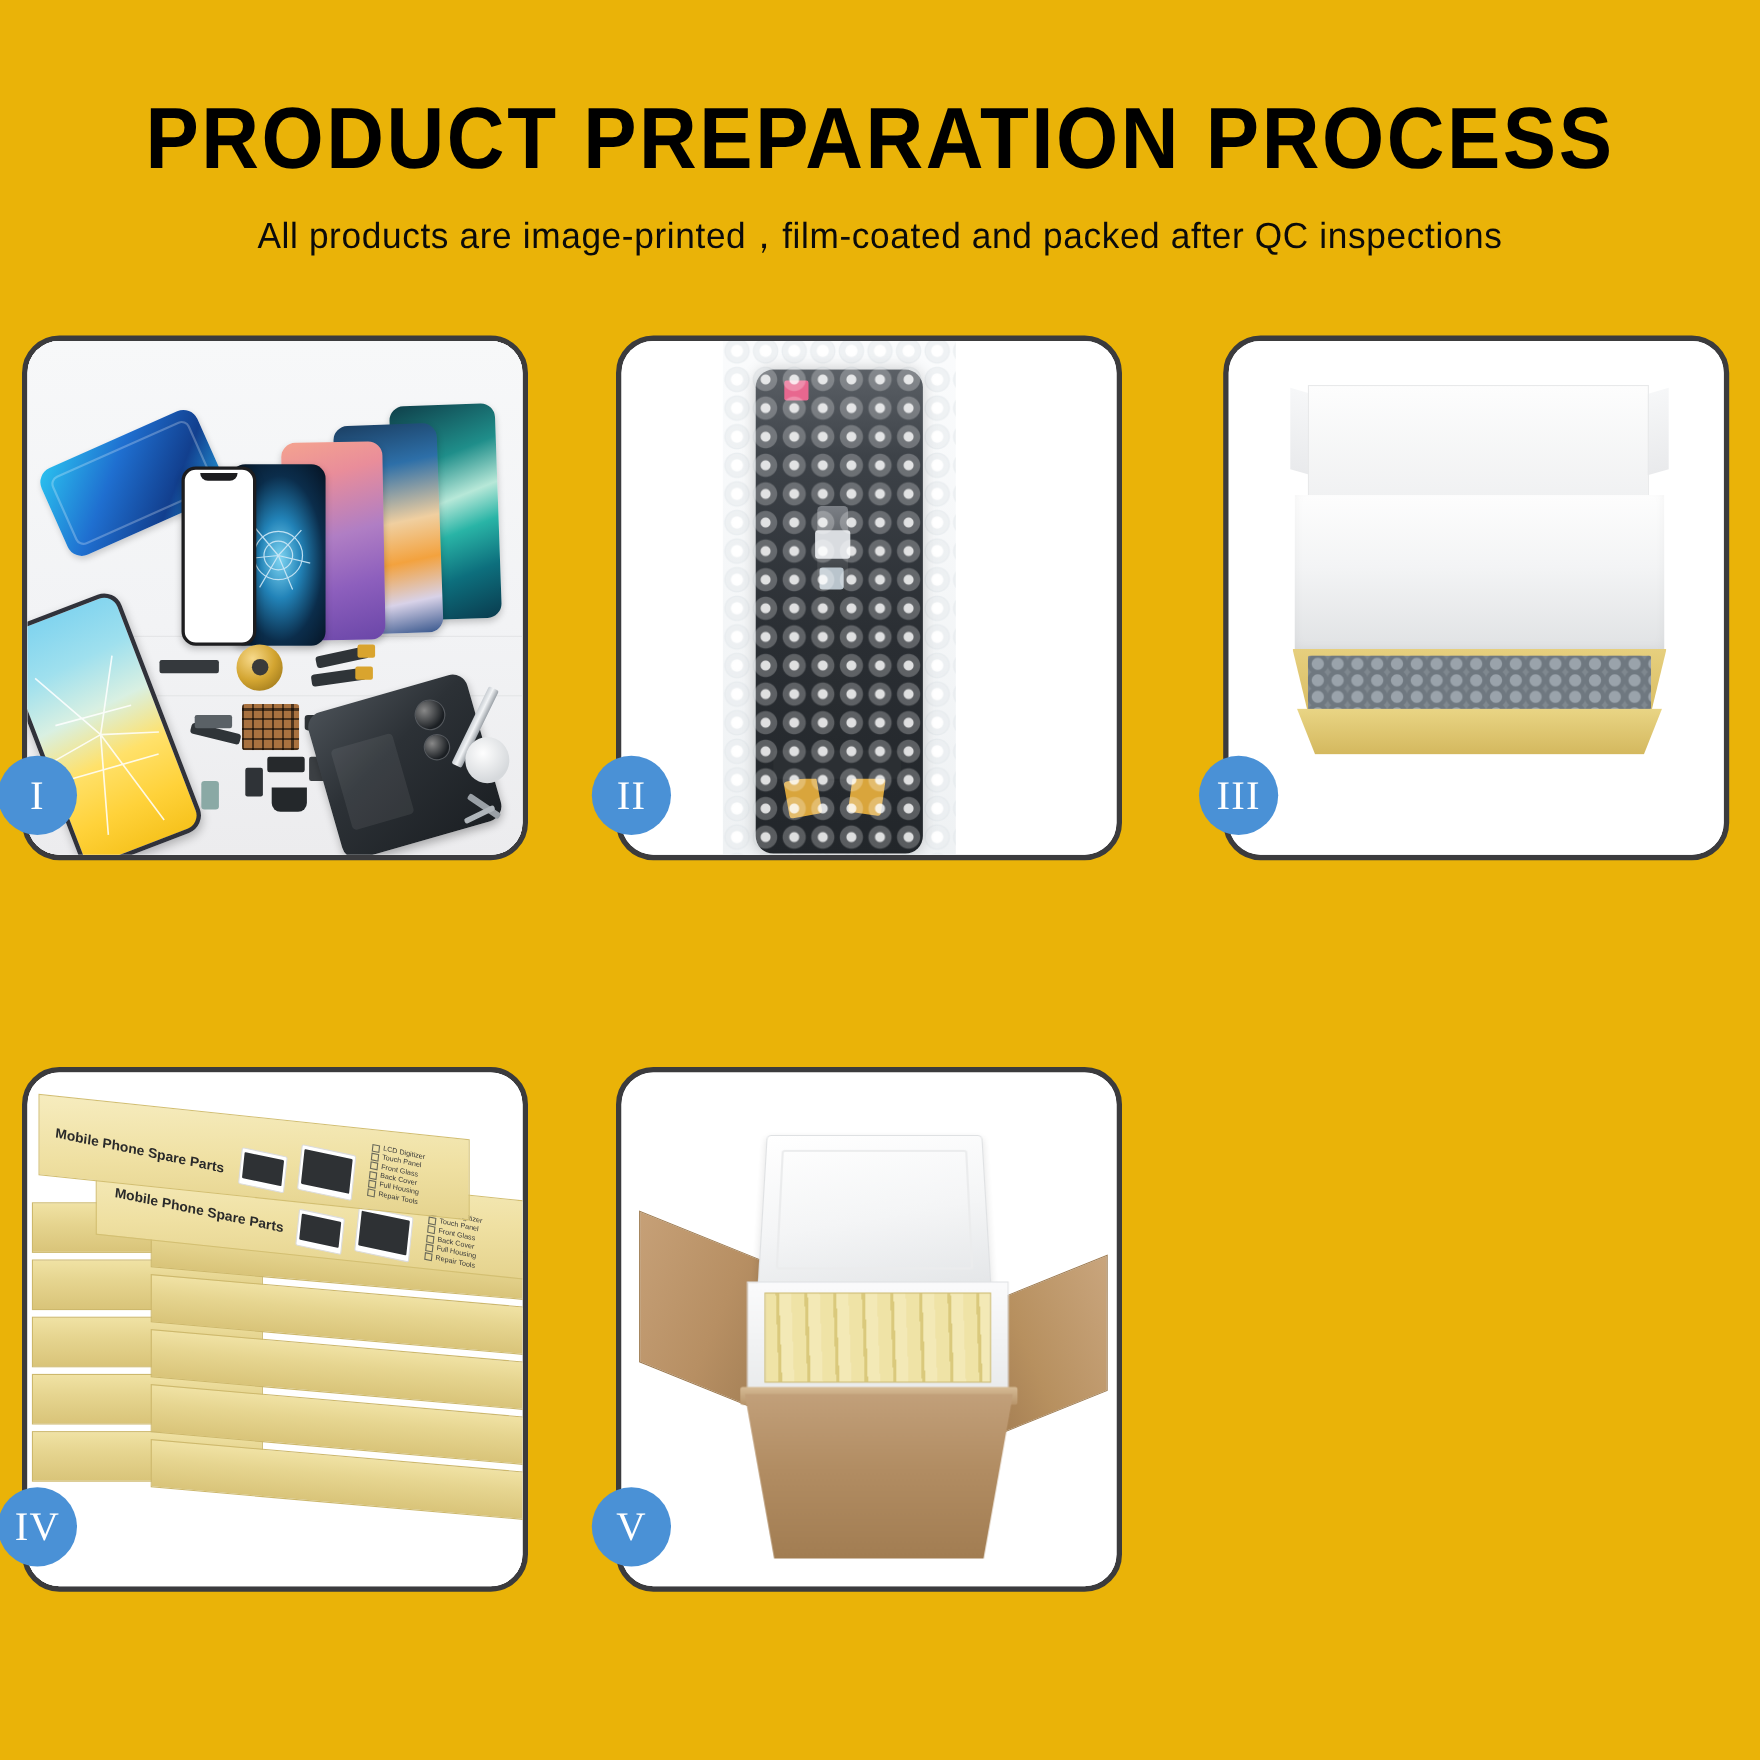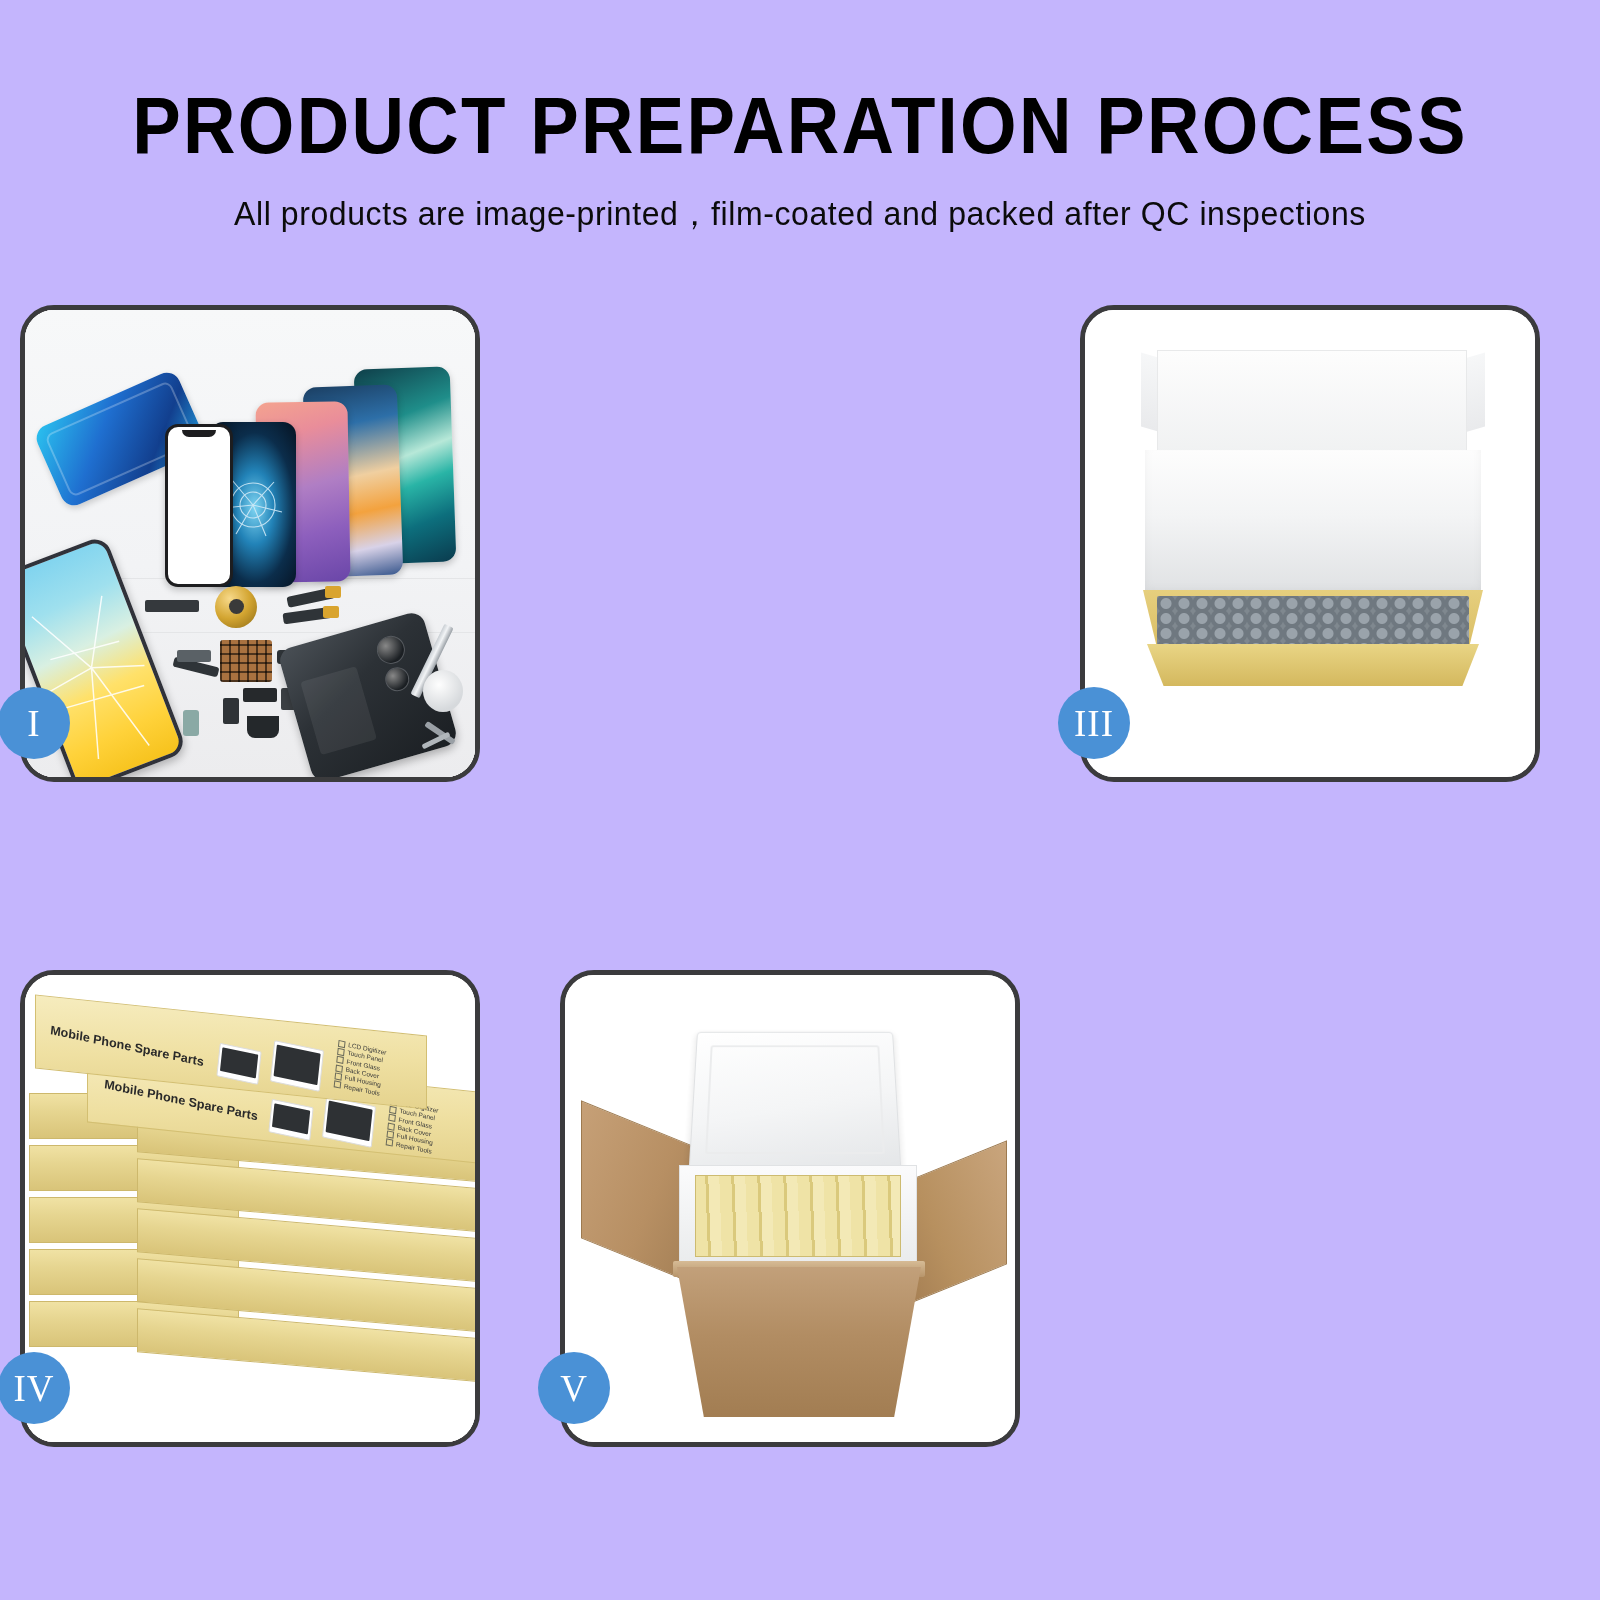--- a/index.html
+++ b/index.html
@@ -2,21 +2,21 @@
 <html><head>
 <meta charset="utf-8">
 <style>
   html, body {
     margin: 0; padding: 0;
     width: 1600px; height: 1600px;
     background: #ffffff;
     font-family: "Liberation Sans", sans-serif;
     overflow: hidden;
   }
-  #root { position: relative; width: 1600px; height: 1600px; background: #c4b5fd; }
+  #root { position: relative; width: 1600px; height: 1600px; background: #eab308; }
 
   
   .header { position: absolute; left: 0; top: 0; width: 1600px; }
   .title {
     text-align: center;
     font-family: "Liberation Sans", sans-serif;
     font-weight: 700;
     font-size: 79px;
     letter-spacing: 2.5px;
     color: #000;
@@ -50,21 +50,21 @@
   .panel-clip {
     position: absolute; inset: 0;
     border-radius: 29px;
     overflow: hidden;
     background: #fff;
   }
   .panel.r1 { top: 305px; }
   .panel.r2 { top: 970px; }
   .panel.c1 { left: 20px; }
   .panel.c2 { left: 560px; }
-  .panel.c3 { left: 1080px; }
+  .panel.c3 { left: 1112px; }
 
   
   .badge {
     position: absolute;
     left: -27px; bottom: 18px;
     width: 72px; height: 72px;
     border-radius: 50%;
     background: #4a91d6;
     color: #ffffff;
     font-family: "Liberation Serif", serif;
@@ -442,20 +442,35 @@
         </div>
         <div class="tweezer"></div>
         <div class="cottonbud"></div>
         <div class="cmp" style="left:398px;top:420px;width:34px;height:6px;background:#9aa0a6;transform:rotate(34deg);"></div>
         <div class="cmp" style="left:396px;top:428px;width:30px;height:5px;background:#b0b6bb;transform:rotate(-26deg);"></div>
       </div>
     </div>
     <div class="badge">I</div>
   </div>
 
+  <div class="panel r1 c2">
+    <div class="panel-clip">
+      <div class="bubblewrap"></div>
+      <div class="lcd-inner"></div>
+      <div class="pink-tab"></div>
+      <div class="lcd-flex"></div>
+      <div class="lcd-connector"></div>
+      <div class="lcd-chip"></div>
+      <div class="gold-con" style="left:150px;top:398px;width:30px;height:34px;transform:rotate(-10deg);"></div>
+      <div class="gold-con" style="left:208px;top:396px;width:30px;height:34px;transform:rotate(8deg);"></div>
+      <div style="position:absolute;left:138px;top:372px;width:116px;height:26px;background:#2b2f33;border-radius:3px;"></div>
+      <div class="bw-overlay"></div>
+    </div>
+    <div class="badge">II</div>
+  </div>
 
   <div class="panel r1 c3">
     <div class="panel-clip">
       <div class="m3-lid-l"></div>
       <div class="m3-lid-r"></div>
       <div class="m3-lid"></div>
       <div class="m3-foam"></div>
       <div class="m3-tray"></div>
       <div class="m3-bubble"></div>
       <div class="m3-tray-front"></div>

